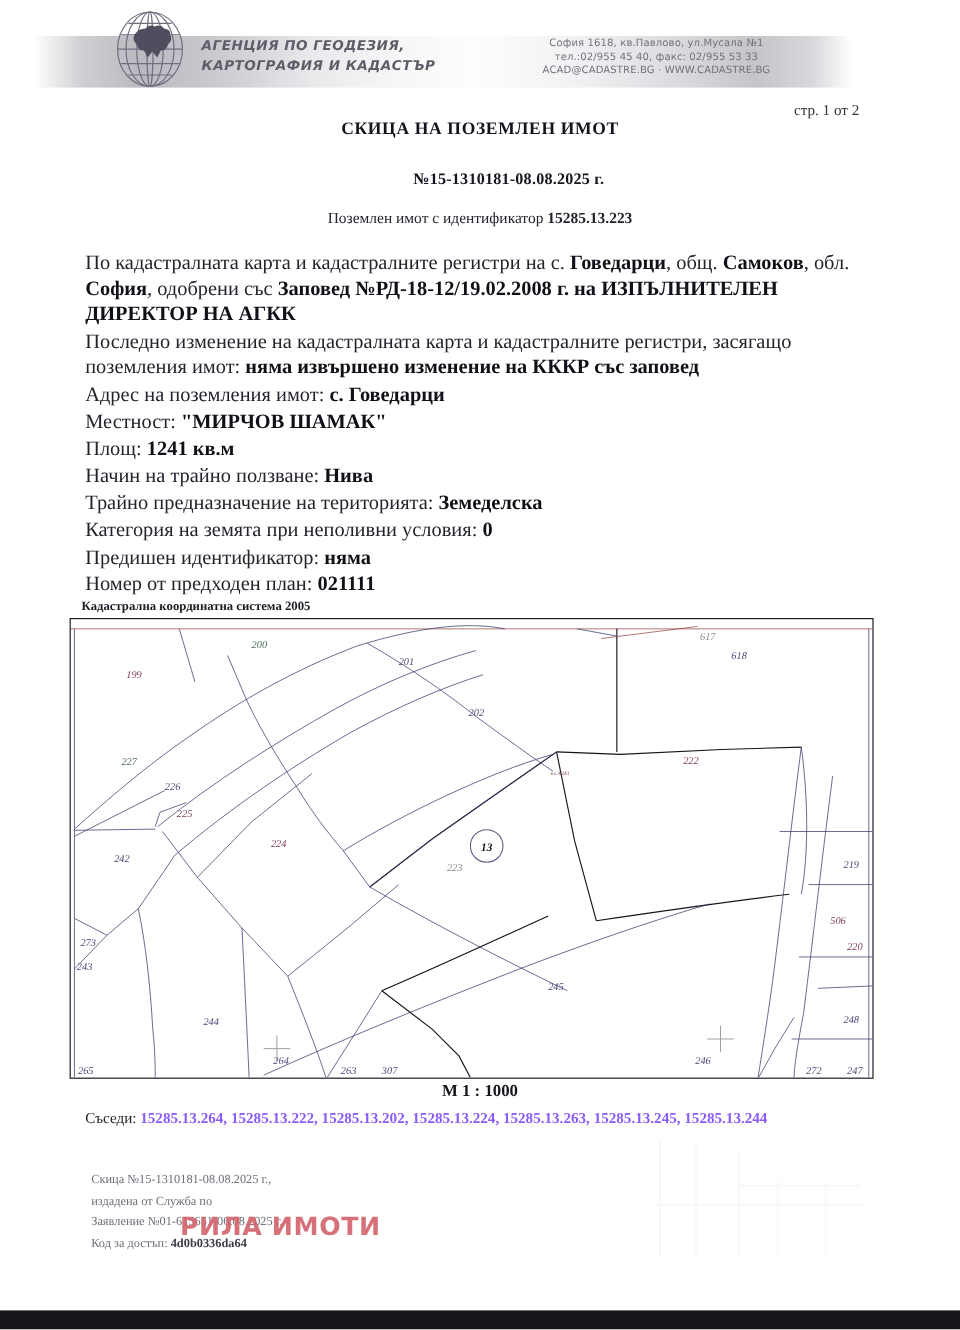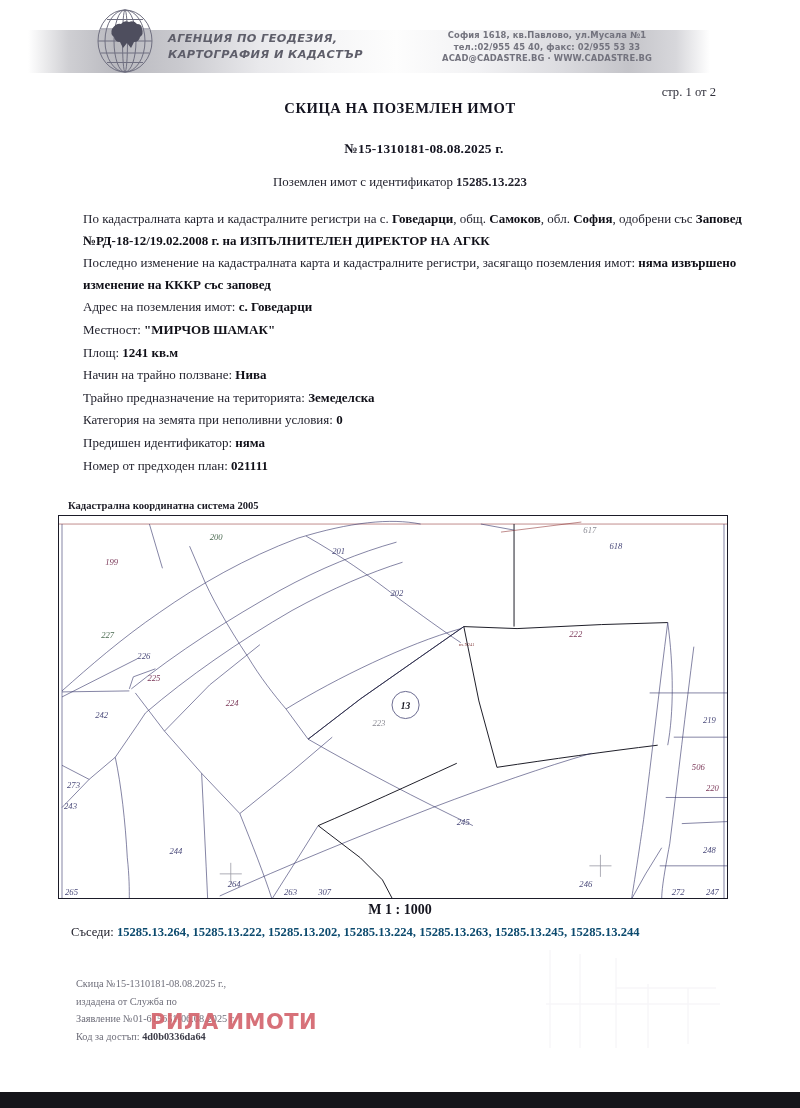--- a/index.html
+++ b/index.html
@@ -35,21 +35,20 @@
     color:#5e5e6a;
     text-transform:uppercase;
   }
   .contact{
     position:absolute;left:432px;top:30px;width:230px;
     font-family:"DejaVu Sans", sans-serif;
     font-size:8.4px;line-height:11.6px;
     color:#73737e;
     text-align:center;
     letter-spacing:.1px;
-    font-weight:bold;
   }
   .pageno{
     position:absolute;right:84px;top:85px;
     font-size:12.6px;color:#31313c;
     font-family:"Liberation Serif", serif;
   }
 
   
   .doc-title{
     position:absolute;left:0;right:0;top:100px;
@@ -63,21 +62,21 @@
   }
   .doc-subject{
     position:absolute;left:0;right:0;top:175px;
     text-align:center;font-size:12.9px;color:#23232e;
   }
   .doc-subject b{font-weight:bold;}
 
   
   .body-block{
     position:absolute;left:71px;top:208px;width:660px;
-    font-size:13px;line-height:21.6px;color:#23232e;margin-left:12px;
+    font-size:17px;line-height:21.6px;color:#23232e;
   }
   .body-block .ln{white-space:normal;}
   .body-block b{font-weight:bold;color:#101018;}
   .para{margin:0 0 1px 0;}
 
   
   .map-caption{
     position:absolute;left:68px;top:500px;
     font-size:10.6px;font-weight:bold;color:#1a1a24;
     font-family:"Liberation Serif", serif;
@@ -112,21 +111,21 @@
   .scale-label{
     position:absolute;left:0;right:0;top:902px;
     text-align:center;font-weight:bold;font-size:14px;color:#15151f;
   }
 
   
   .neighbours{
     position:absolute;left:71px;top:922px;width:660px;
     font-size:12.6px;line-height:20.4px;color:#23232e;
   }
-  .neighbours b{font-weight:bold;color:#0c4a6e;}
+  .neighbours b{font-weight:bold;color:#8b5cf6;}
 
   
   .footer{
     position:absolute;left:76px;top:975px;width:520px;
     font-size:10.3px;line-height:17.6px;color:#6e6e7a;
   }
   .footer b{font-weight:bold;color:#3c3c48;}
   .footer .fline{position:relative;}
 
   .watermark{

